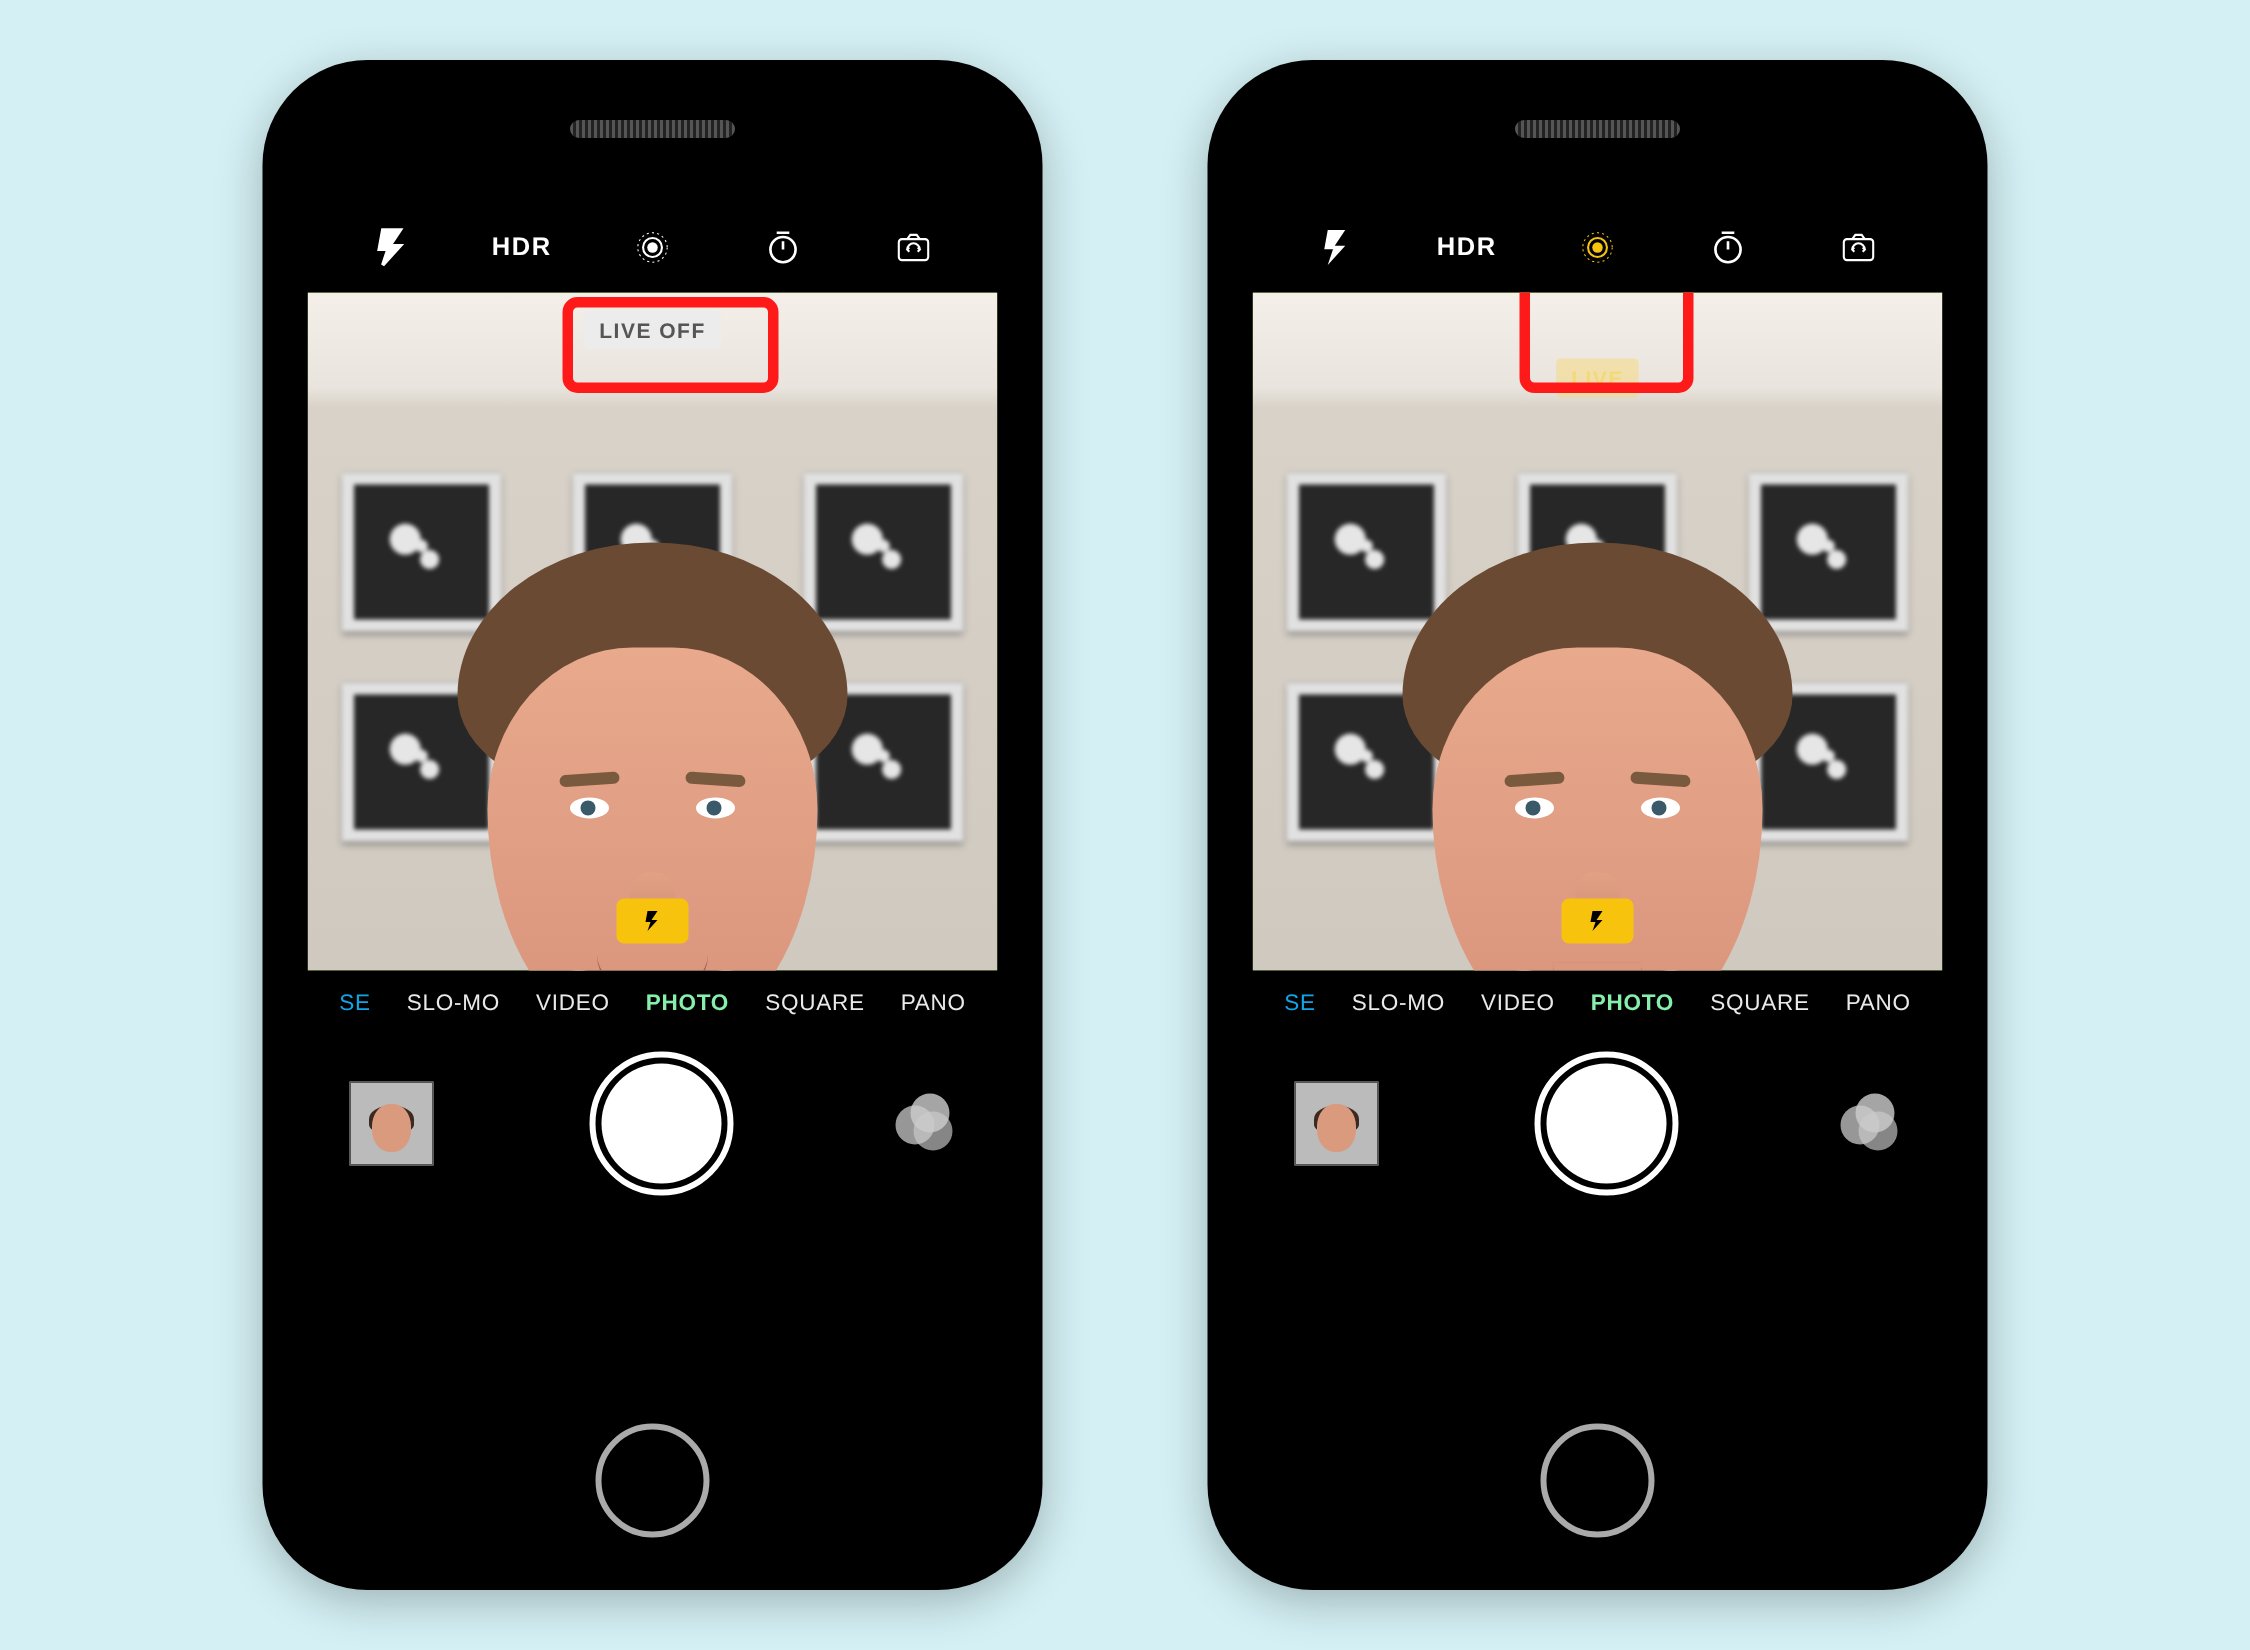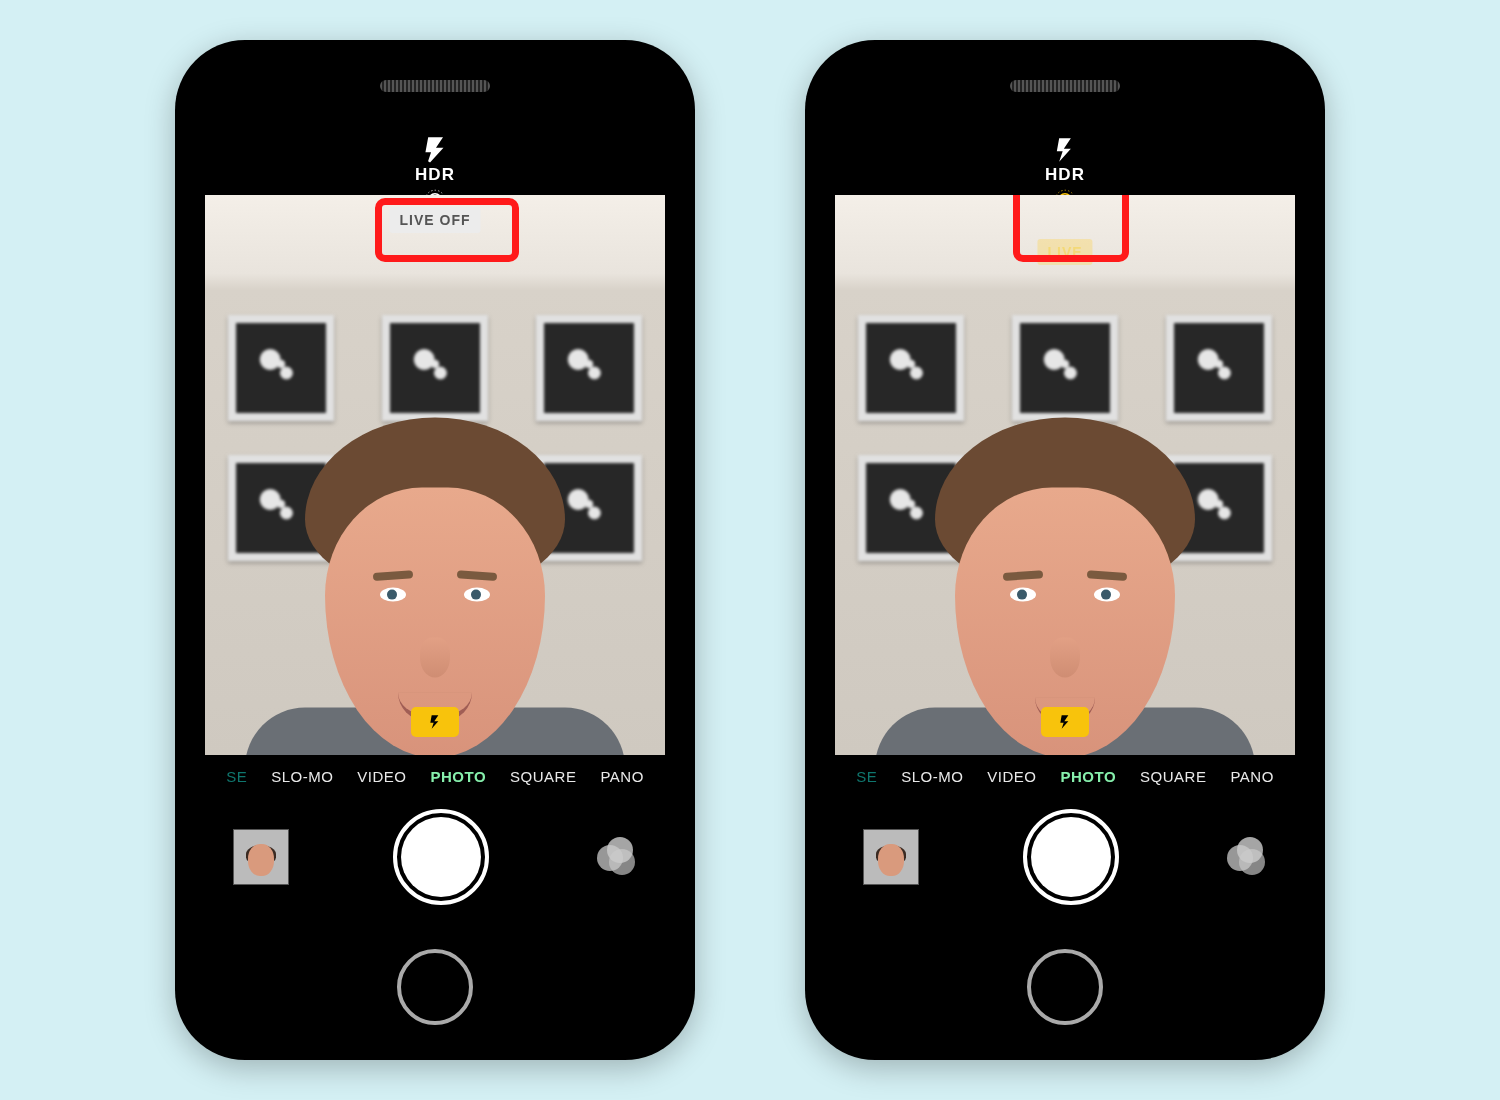--- a/index.html
+++ b/index.html
@@ -58,42 +58,41 @@
     border-radius: 50%;
   }
   
   .topbar {
     height: 60px;
     display: flex;
     align-items: center;
     padding: 0 12px;
     gap: 0;
     color: #fff;
-    flex-direction: column;
   }
   .topbar .slot {
     flex:1;
     display:flex;
     align-items:center;
     justify-content:center;
   }
   .icon {
     width: 30px; height: 30px;
     display:flex;align-items:center;justify-content:center;
   }
   .icon svg { width: 28px; height: 28px; }
   .hdr-label {
     font-size: 17px;
     font-weight: 600;
     letter-spacing: 1px;
   }
   
   .viewfinder {
     position: relative;
-    height: 560px;
+    height: 452px;
     background: #4d7c0f;
     overflow:hidden;
   }
   .vf-bg {
     position:absolute;
     inset:0;
     background: linear-gradient(180deg,#f4efe8 0%, #e9e4dd 14%, #d8d2c9 17%, #cfc9c0 100%);
   }
   .wall-art {
     position:absolute;
@@ -203,21 +202,21 @@
     height: 42px;
     display:flex;
     align-items:center;
     justify-content:center;
     gap: 24px;
     font-size: 15px;
     font-weight:500;
     color:#e9e9e9;
     letter-spacing:0.5px;
   }
-  .modes .cut { color:#0f766e; }
+  .modes .cut { color:#0ea5e9; }
   .modes .active { color:#86efac; font-weight:600; }
   
   .controls {
     height: 120px;
     display:flex;
     align-items:center;
     justify-content:space-between;
     padding: 0 28px;
   }
   .thumb {

